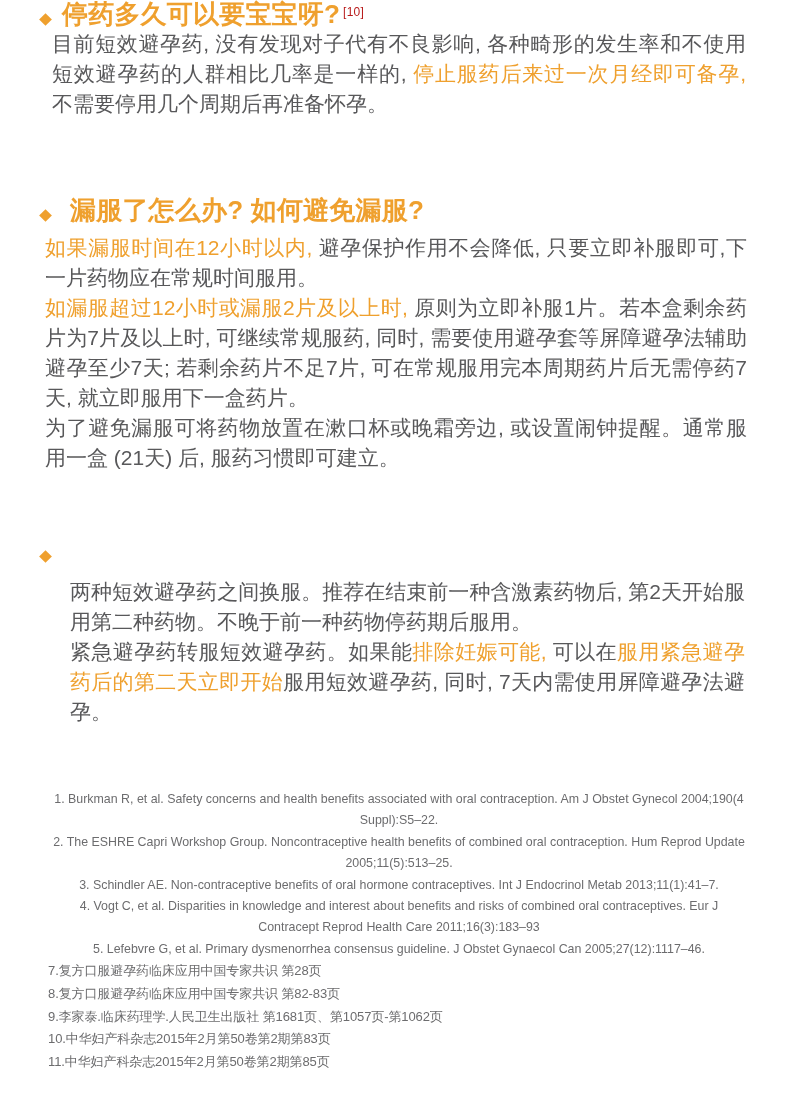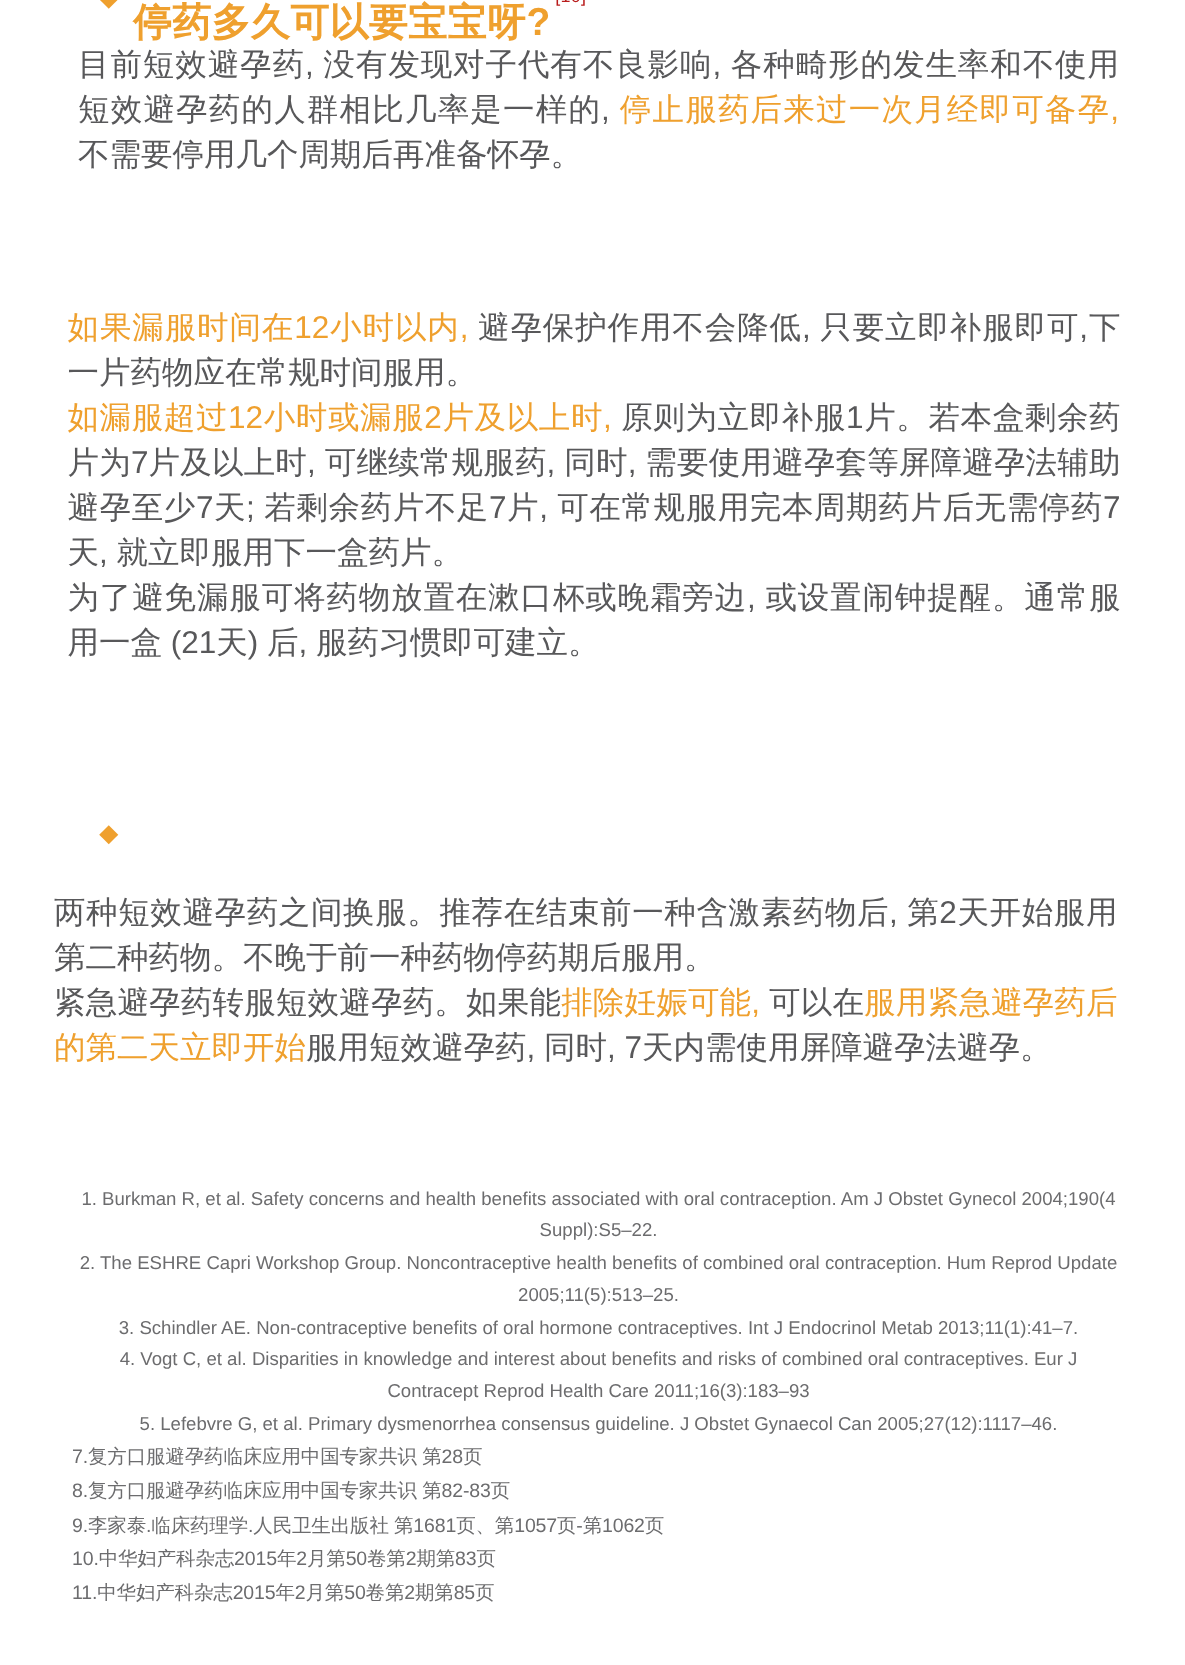--- a/index.html
+++ b/index.html
@@ -21,26 +21,25 @@
     box-sizing: border-box;
     background: #ffffff;
   }
 
   
   .section {
     position: relative;
   }
   .section-heading {
     display: flex;
-    align-items: flex-start;
+    align-items: flex-end;
     color: #efa02e;
     font-weight: bold;
     letter-spacing: 0.2px;
     white-space: nowrap;
-    margin-left: 27px;
   }
   .bullet-icon {
     display: inline-block;
     width: 9px;
     height: 9px;
     background: #efa02e;
     transform: rotate(45deg);
     flex: 0 0 auto;
     position: relative;
     top: -5px;
@@ -91,22 +90,22 @@
     margin-top: 8px;
     padding-left: 45px;
     padding-right: 43px;
   }
 
   
   #section-3 { position: absolute; left: 0; top: 557px; width: 790px; }
   #section-3 .section-heading { padding-left: 41px; }
   #section-3 .bullet-icon { margin-right: 20px; }
   #section-3 .body-block {
-    margin-top: 28px;
-    padding-left: 36px;
+    margin-top: 11px;
+    padding-left: 70px;
     padding-right: 45px;
   }
 
   
   #references {
     position: absolute;
     left: 0;
     top: 789px;
     width: 790px;
     padding-left: 48px;
@@ -138,20 +137,25 @@
       <span class="bullet-icon"></span>
       <span class="heading-text">停药多久可以要宝宝呀?</span>
       <span class="heading-sup">[10]</span>
     </div>
     <div class="body-block">
         <p><span>目前短效避孕药, 没有发现对子代有不良影响, 各种畸形的发生率和不使用短效避孕药的人群相比几率是一样的, </span><span class="hl">停止服药后来过一次月经即可备孕,</span><span> 不需要停用几个周期后再准备怀孕。</span></p>
       </div>
   </div>
 
   <div class="section" id="section-2">
+    <div class="section-heading">
+      <span class="bullet-icon"></span>
+      <span class="heading-text">漏服了怎么办? 如何避免漏服?</span>
+      <span class="heading-sup"></span>
+    </div>
     <div class="body-block">
         <p><span class="hl">如果漏服时间在12小时以内,</span><span> 避孕保护作用不会降低, 只要立即补服即可,下一片药物应在常规时间服用。</span></p>
         <p><span class="hl">如漏服超过12小时或漏服2片及以上时,</span><span> 原则为立即补服1片。若本盒剩余药片为7片及以上时, 可继续常规服药, 同时, 需要使用避孕套等屏障避孕法辅助避孕至少7天; 若剩余药片不足7片, 可在常规服用完本周期药片后无需停药7天, 就立即服用下一盒药片。</span></p>
         <p><span>为了避免漏服可将药物放置在漱口杯或晚霜旁边, 或设置闹钟提醒。通常服用一盒 (21天) 后, 服药习惯即可建立。</span></p>
       </div>
   </div>
 
   <div class="section" id="section-3">
     <div class="section-heading">
       <span class="bullet-icon"></span>

